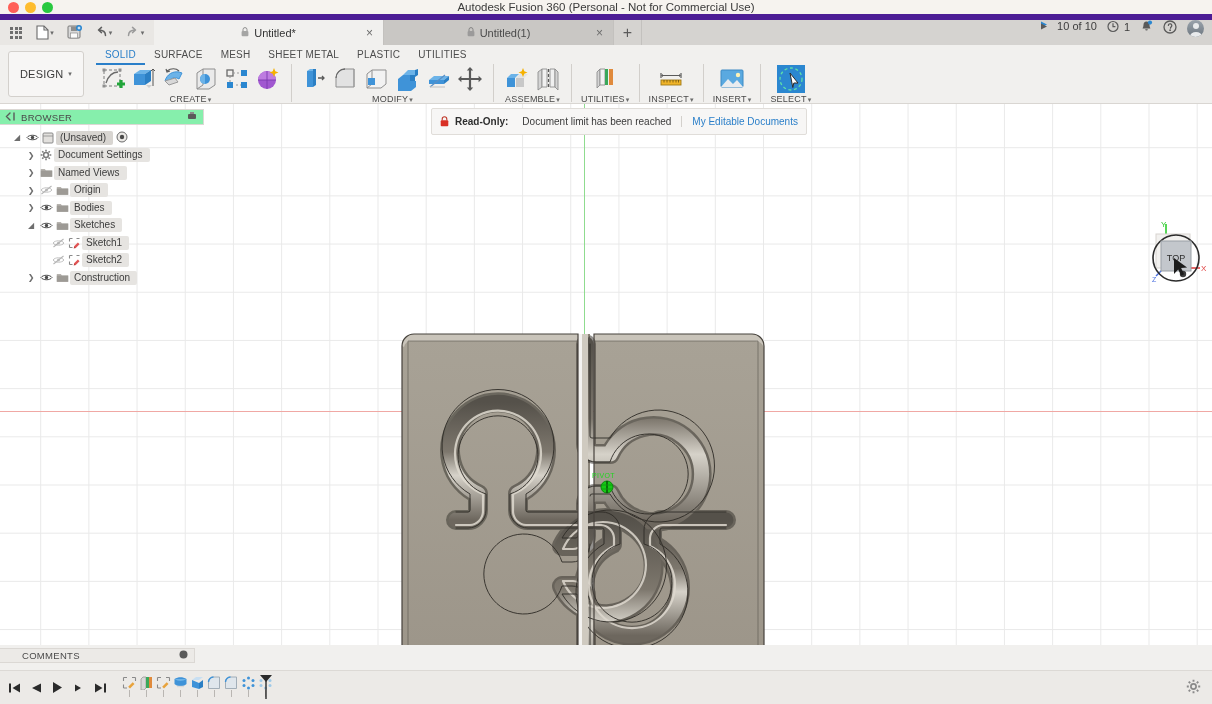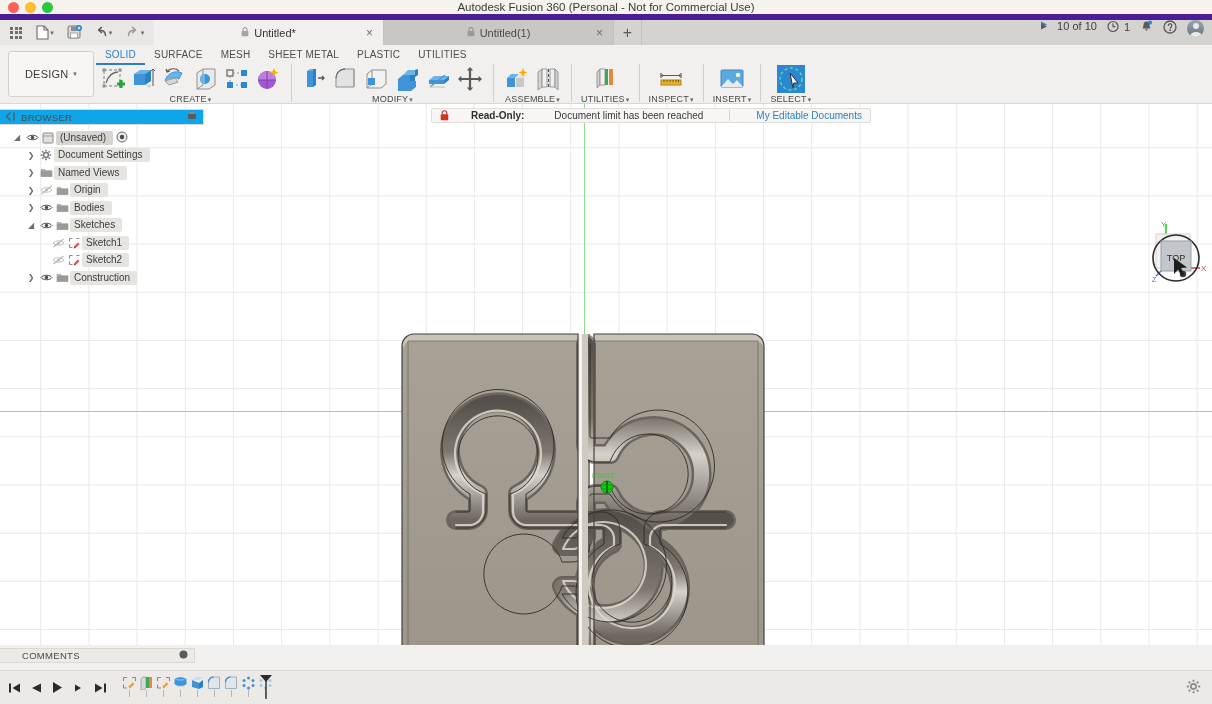--- a/index.html
+++ b/index.html
@@ -75,42 +75,42 @@
     content:""; position:absolute; left:50%; bottom:-4px; transform:translateX(-50%);
     width:12px; height:9px; border-radius:50% 50% 0 0; background:#e8eaec;
   }
 
   
   .ribbon {
     position:absolute; left:0; top:45px; width:1212px; height:59px;
     background:#f1f0ee; border-bottom:1px solid #d9d6d2;
   }
   .design-btn {
-    position:absolute; left:8px; top:6px; width:86px; height:46px;
+    position:absolute; left:8px; top:6px; width:76px; height:46px;
     background:#f7f6f5; border:1px solid #d3d0cc; border-radius:3px;
     display:flex; align-items:center; justify-content:center;
     font-size:11px; color:#3b3b3b; letter-spacing:.2px;
   }
   .wsrow { position:absolute; left:96px; top:2px; display:flex; align-items:flex-start; gap:0; }
   .ws {
     font-size:10px; color:#4d4d4d; padding:2px 9px 3px 9px; letter-spacing:.2px; cursor:default;
   }
   .ws.active { color:#2a7fc9; border-bottom:2px solid #2a7fc9; }
 
   .grouprow { position:absolute; left:96px; top:16px; display:flex; align-items:flex-end; height:43px; }
   .grp { display:flex; flex-direction:column; align-items:center; padding:0 3px; }
   .grp-icons { display:flex; align-items:flex-end; gap:3px; height:31px; }
   .grp-label { font-size:9px; color:#4a4a4a; letter-spacing:.2px; margin-top:1px; white-space:nowrap;}
   .sep { width:1px; height:38px; background:#d2cfcb; margin:0 6px; align-self:center; }
   .ic { width:28px; height:28px; position:relative; display:block; }
   .ic svg { display:block; }
   .selhl { background:#2b87d0; border-radius:2px; }
   .browser-head {
     position:absolute; left:0; top:109px; width:204px; height:16px;
-    background:#0ea5e9; border:1px solid #dbd8d4; border-left:none;
+    background:#86efac; border:1px solid #dbd8d4; border-left:none;
     display:flex; align-items:center; gap:6px; padding-left:4px;
     font-size:9.5px; color:#4a4a4a; letter-spacing:.3px;
   }
   .browser-head .pin { margin-left:auto; margin-right:6px; }
   .tree { position:absolute; left:0; top:129px; width:220px; }
   .node { display:flex; align-items:center; height:17.5px; font-size:10px; color:#3c3c3c; }
   .node .twist { width:14px; text-align:center; color:#6e6e6e; font-size:8px; }
   .node .eye { width:16px; display:flex; align-items:center; justify-content:center; }
   .node .nicon { width:16px; display:flex; align-items:center; justify-content:center; }
   .node .nlabel { background:#e6e4e1; padding:1px 7px 2px 4px; border-radius:2px; white-space:nowrap; }
@@ -126,23 +126,23 @@
       linear-gradient(to bottom, #e9e9e9 1px, transparent 1px);
     background-size: 48.2px 48.2px;
     background-position: -8px -5px;
     overflow:hidden;
   }
   .axis-h { position:absolute; left:0; top:307px; width:1212px; height:1px; background:#f0a8a4; }
   .axis-v { position:absolute; left:584px; top:0; width:1px; height:541px; background:#8fdc8f; }
 
   
   .readonly {
-    position:absolute; left:431px; top:108px; height:15px;
+    position:absolute; left:431px; top:108px; height:27px;
     background:#f7f6f5; border:1px solid #e0ddd9; border-radius:2px;
-    display:flex; align-items:center; gap:16px; padding:0 8px; font-size:10px;
+    display:flex; align-items:center; gap:0; padding:0 8px; font-size:10px;
   }
   .readonly .lockbox { width:9px; height:11px; margin-right:6px; position:relative; }
   .readonly .ro-label { font-weight:bold; color:#2e2e2e; margin-right:14px; }
   .readonly .ro-msg { color:#3a3a3a; margin-right:10px; }
   .readonly .ro-div { width:1px; height:11px; background:#d3d0cc; margin-right:10px; }
   .readonly .ro-link { color:#2a7fc9; cursor:pointer; }
 
   
   .viewcube { position:absolute; left:1132px; top:112px; width:80px; height:80px; }
 

